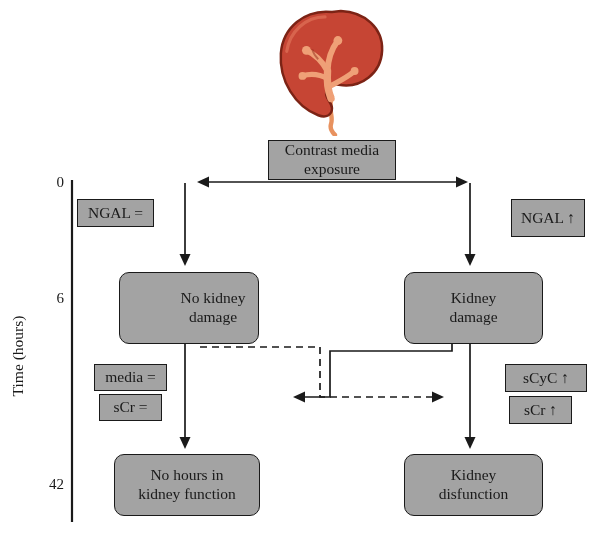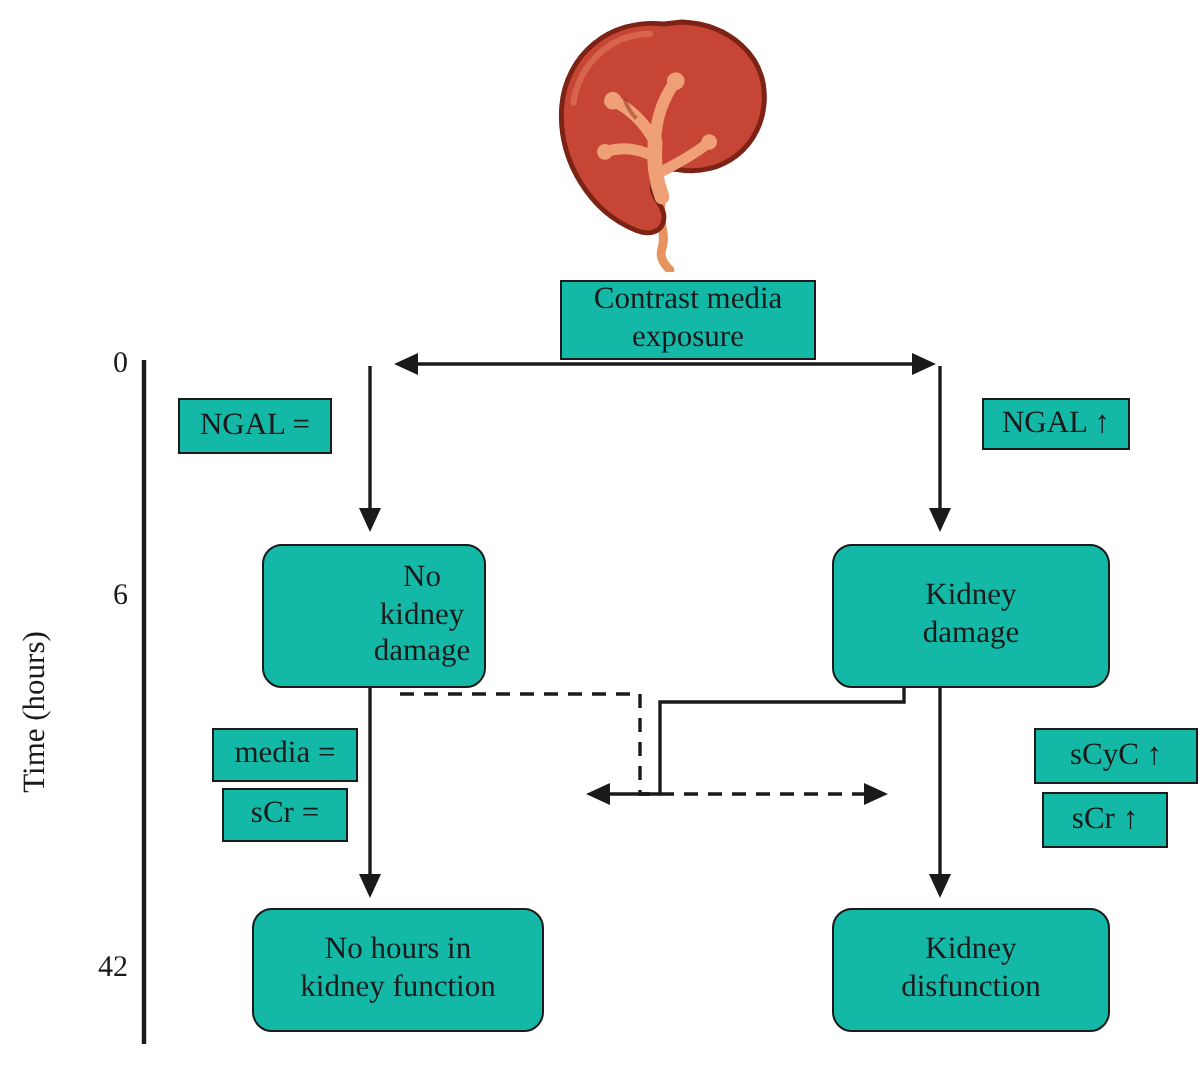--- a/index.html
+++ b/index.html
@@ -3,23 +3,23 @@
 <meta charset="utf-8">
 <style>
   html,body{margin:0;padding:0;background:#fff;}
   .canvas{
     position:relative;width:600px;height:542px;background:#ffffff;
     font-family:"Liberation Serif", serif;color:#1a1a1a;overflow:hidden;
   }
   .connectors{position:absolute;left:0;top:0;width:600px;height:542px;}
   .kidney{position:absolute;left:272px;top:6px;width:118px;height:130px;}
   .box{
-    position:absolute;box-sizing:border-box;background:#14b8a6;
+    position:absolute;box-sizing:border-box;background:#a3a3a3;
     border:1.5px solid #1a1a1a;display:flex;align-items:center;justify-content:center;
-    text-align:center;white-space:pre-line;line-height:1.22;font-size:15.5px;margin-left:12px;
+    text-align:center;white-space:pre-line;line-height:1.22;font-size:15.5px;
   }
   .node{border-radius:10px;}
   .tick{
     position:absolute;font-size:15px;text-align:right;width:26px;height:18px;line-height:18px;
   }
   .axis-label{
     position:absolute;left:-38px;top:347px;width:112px;text-align:center;
     font-size:15.5px;transform:rotate(-90deg);white-space:nowrap;
   }
 </style>
@@ -78,23 +78,23 @@
         <circle cx="84" cy="66" r="4"></circle>
       </g>
       <path d="M 47 54 C 44 51 42 48 41 44" stroke="#8f2a1a" stroke-width="2" fill="none" opacity="0.5"></path>
     </svg>
   </div>
 
   <div class="box" style="left:268px;top:140px;width:128px;height:40px;">Contrast media
 exposure</div>
 
   <div class="box" style="left:77px;top:199px;width:77px;height:28px;">NGAL =</div>
-  <div class="box" style="left:479px;top:199px;width:74px;height:26px;">NGAL ↑</div>
+  <div class="box" style="left:511px;top:199px;width:74px;height:38px;">NGAL ↑</div>
 
-  <div class="box node" style="left:119px;top:272px;width:112px;height:72px;padding-left:48px;">No kidney
+  <div class="box node" style="left:119px;top:272px;width:140px;height:72px;padding-left:48px;">No kidney
 damage</div>
   <div class="box node" style="left:404px;top:272px;width:139px;height:72px;">Kidney
 damage</div>
 
   <div class="box" style="left:94px;top:364px;width:73px;height:27px;">media =</div>
   <div class="box" style="left:99px;top:394px;width:63px;height:27px;text-align:right;">sCr =</div>
   <div class="box" style="left:505px;top:364px;width:82px;height:28px;">sCyC ↑</div>
   <div class="box" style="left:509px;top:396px;width:63px;height:28px;">sCr ↑</div>
 
   <div class="box node" style="left:114px;top:454px;width:146px;height:62px;">No hours in

